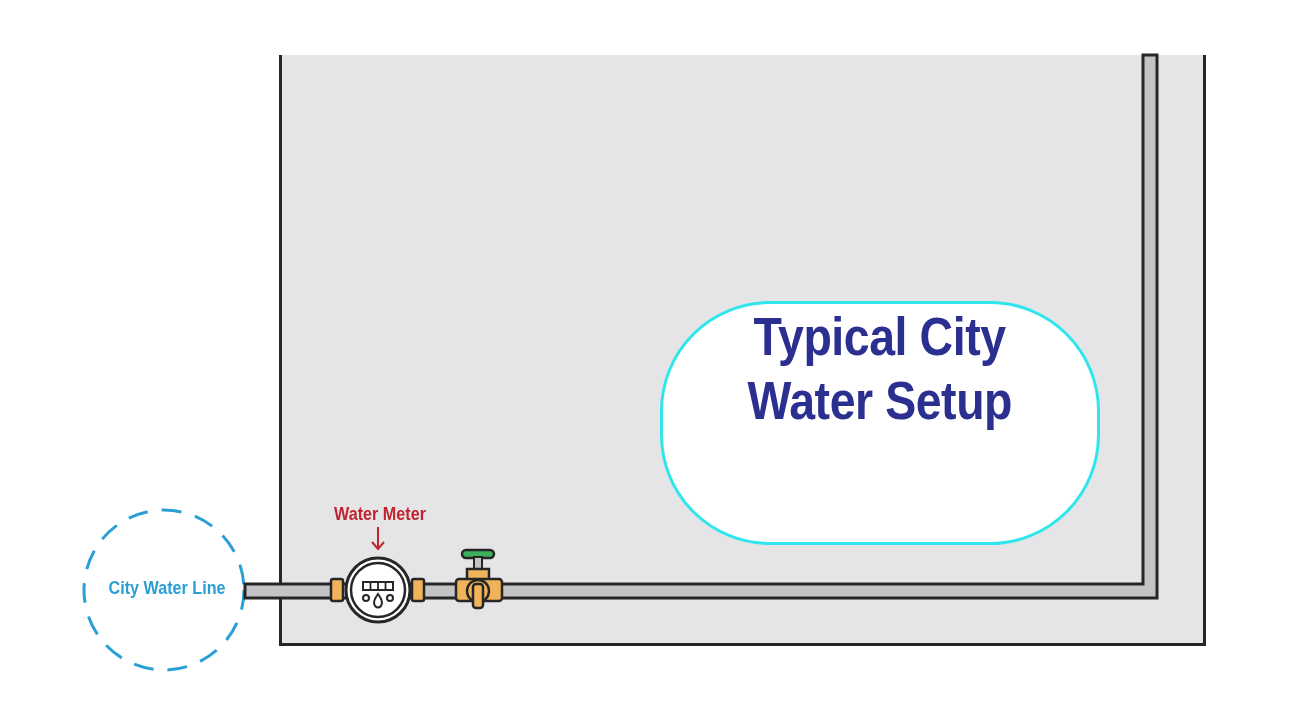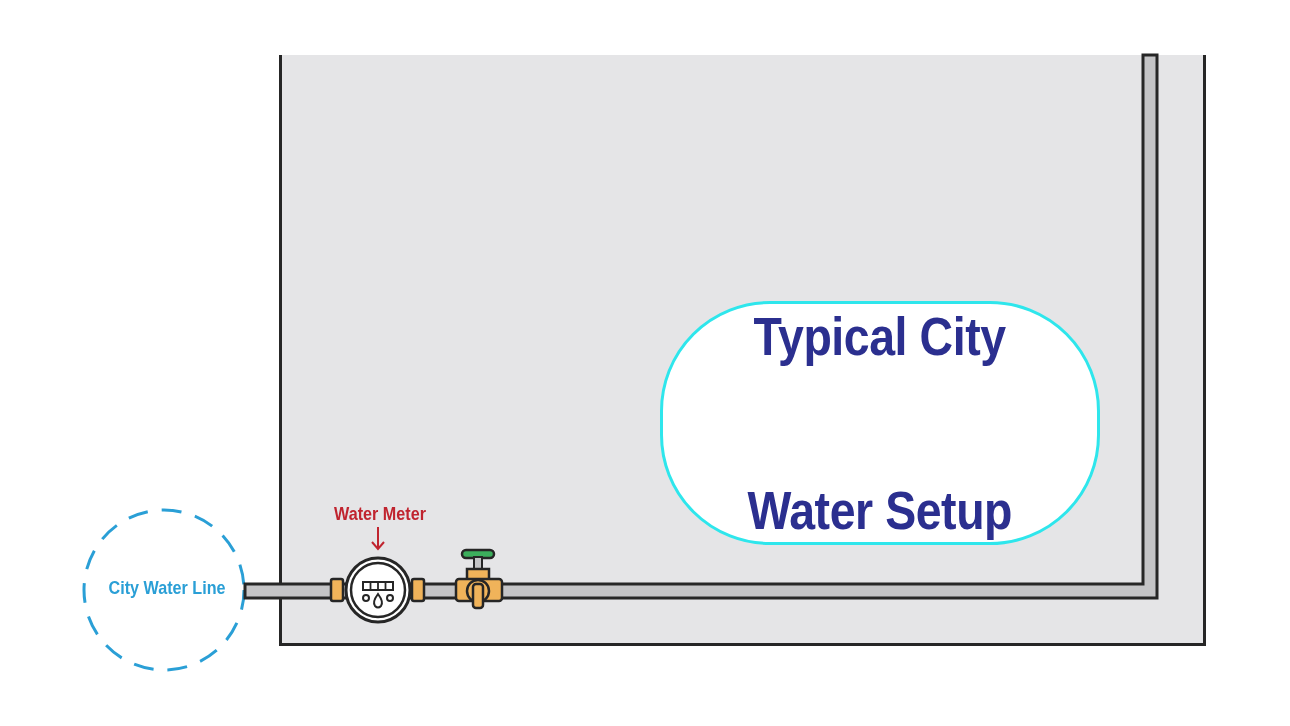--- a/index.html
+++ b/index.html
@@ -9,21 +9,21 @@
     }
     .house {
       position: absolute; left: 279px; top: 55px; width: 927px; height: 591px;
       background: #e5e5e7; box-sizing: border-box;
       border-left: 3px solid #262626; border-right: 3px solid #262626; border-bottom: 3px solid #262626;
     }
     svg.scene { position: absolute; left: 0; top: 0; }
     .title-box {
       position: absolute; left: 660px; top: 301px; width: 440px; height: 244px;
       box-sizing: border-box; border: 3px solid #2ee6ec; border-radius: 110px;
-      background: #ffffff; display: flex; flex-direction: column; align-items: center; justify-content: space-between;
+      background: #ffffff; display: flex; flex-direction: column; align-items: center; justify-content: flex-start;
     }
     .title-line {
       color: #2b2f8f; font-weight: bold; font-size: 54px; line-height: 64px;
       font-family: "Liberation Sans", sans-serif; transform: scaleX(0.86); letter-spacing: -0.5px;
       white-space: nowrap;
     }
     .label-city {
       position: absolute; left: 92px; top: 577px; width: 150px; text-align: center;
       color: #2a9fd6; font-weight: bold; font-size: 19px; transform: scaleX(0.85); white-space: nowrap;
     }

